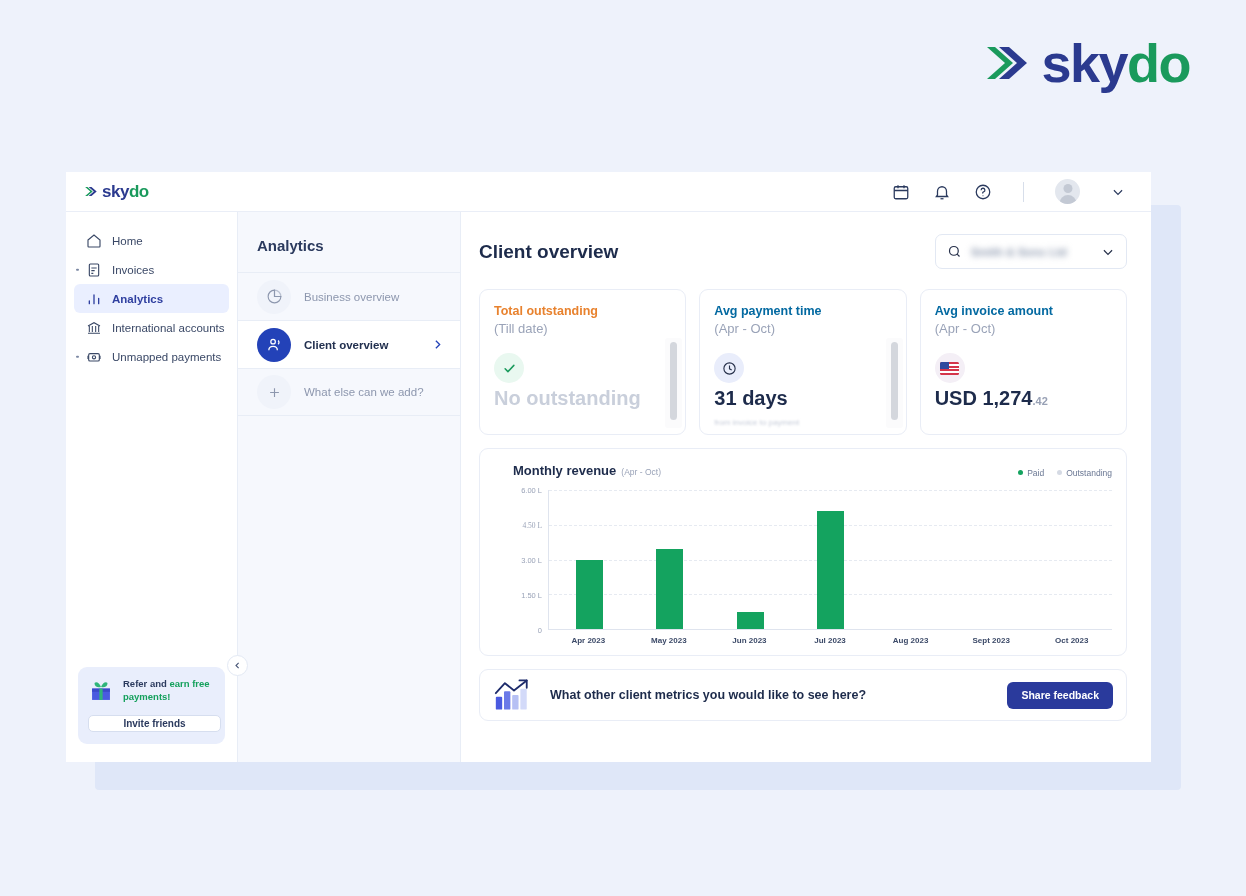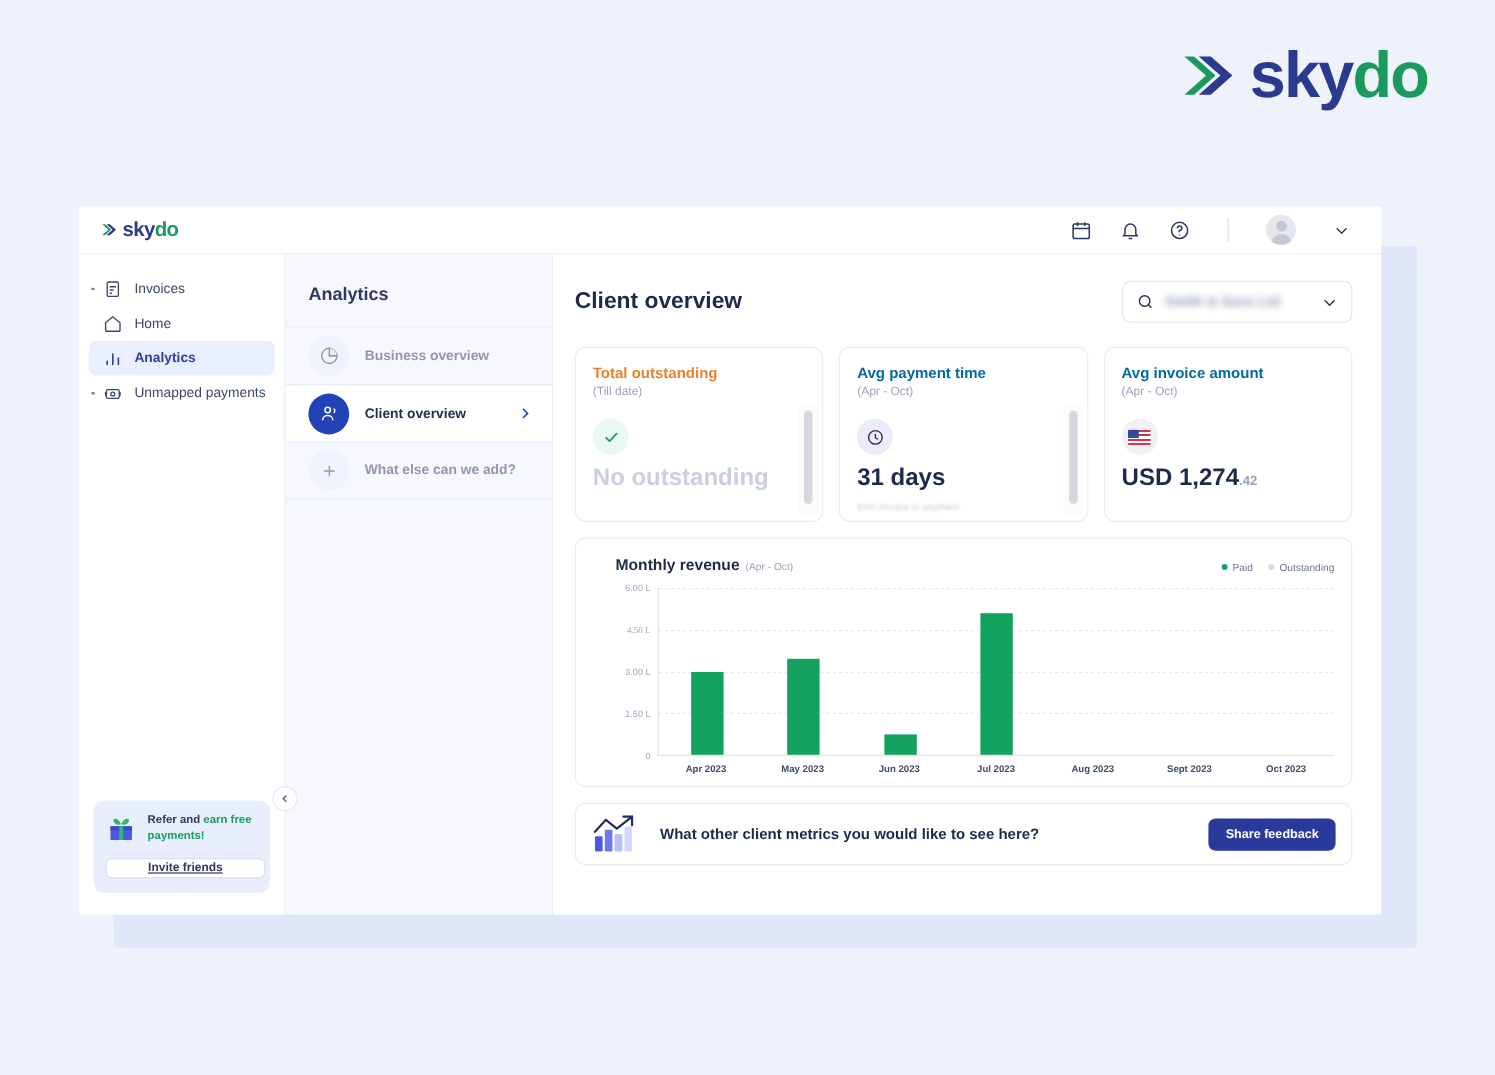--- a/index.html
+++ b/index.html
@@ -89,21 +89,21 @@
     border-radius: 9px; padding: 11px 4px 12px 10px;
   }
   .refer-top { display: flex; align-items: flex-start; gap: 9px; }
   .gift { width: 26px; height: 26px; flex: 0 0 26px; }
   .refer-text { font-size: 9.5px; line-height: 1.32; font-weight: 700; color: #2b3a5e; }
   .refer-text .hl { color: #14a05c; }
   .invite-btn {
     margin-top: 11px; width: 100%; height: 17px;
     background: #fff; border: 1px solid #d6deef; border-radius: 5px;
     font-size: 10px; font-weight: 600; color: #2b3a5e;
-    font-family: inherit; cursor: pointer; text-decoration: underline;
+    font-family: inherit; cursor: pointer;
   }
   .collapse-btn {
     position: absolute; right: -11px; top: 443px;
     width: 21px; height: 21px; border-radius: 50%;
     background: #fff; border: 1px solid #e3e9f4;
     display: flex; align-items: center; justify-content: center;
     cursor: pointer; z-index: 5; color: #4a5878;
   }
 
   
@@ -120,21 +120,21 @@
     display: flex; align-items: center; gap: 13px;
     height: 48px; padding: 0 16px 0 19px; cursor: pointer;
     border-top: 1px solid #e8edf6;
   }
   .sub-item:last-of-type { border-bottom: 1px solid #e8edf6; }
   .sub-circle {
     width: 34px; height: 34px; flex: 0 0 34px; border-radius: 50%;
     background: #f0f3fa; display: flex; align-items: center; justify-content: center;
     color: #8d97ae;
   }
-  .sub-item .slabel { font-size: 11.5px; color: #8d97ae; flex: 1; font-weight: bold; }
+  .sub-item .slabel { font-size: 11.5px; color: #8d97ae; flex: 1; }
   .sub-item.active { background: #fff; }
   .sub-item.active .sub-circle { background: #2342b8; color: #fff; }
   .sub-item.active .slabel { color: #22304f; font-weight: 600; }
   .sub-item .schev { width: 13px; height: 13px; color: #2342b8; }
 
   
   .main {
     flex: 1; min-width: 0; background: #fff;
     padding: 22px 24px 0 18px; overflow: hidden;
   }
@@ -161,21 +161,21 @@
   .range-box .rlabel { flex: 1; font-size: 11.5px; color: #22304f; }
 
   
   .kpis { display: flex; gap: 13px; margin-top: 20px; }
   .kpi {
     flex: 1; height: 146px; border: 1px solid #e9edf6; border-radius: 9px;
     padding: 14px 14px 0 14px; position: relative; overflow: hidden; background: #fff;
   }
   .kpi-title { font-size: 12.5px; font-weight: 600; color: #0369a1; }
   .kpi-title.orange { color: #e8822e; }
-  .kpi-sub { font-size: 10px; color: #9aa3b8; margin-top: 3px; }
+  .kpi-sub { font-size: 13px; color: #9aa3b8; margin-top: 3px; }
   .kpi-badge {
     width: 30px; height: 30px; border-radius: 50%; margin-top: 17px;
     display: flex; align-items: center; justify-content: center;
   }
   .kpi-badge.green { background: #e9f8f0; color: #1a9a5c; }
   .kpi-badge.blue { background: #e9edfb; color: #26304a; }
   .kpi-badge.flag { background: #f4eff6; }
   .kpi-value {
     position: absolute; left: 14px; bottom: 24px;
     font-size: 20px; font-weight: 700; color: #1d2b4b; white-space: nowrap;
@@ -290,42 +290,48 @@
           <path d="M5 9l7 7 7-7"></path>
         </svg>
     </div>
   </div>
 
   <div class="body">
 
     <div class="sidebar">
 
       <div class="nav-item">
+        <svg class="nico" viewBox="0 0 24 24" fill="none" stroke="currentColor" stroke-width="1.7">
+            <path d="M3 10.5L12 3l9 7.5V20a1 1 0 01-1 1H4a1 1 0 01-1-1z"></path>
+          </svg>
+        <span class="nlabel">Home</span>
+      </div>
+
+      <div class="nav-item">
         <span class="dot"></span>
         <svg class="nico" viewBox="0 0 24 24" fill="none" stroke="currentColor" stroke-width="1.7">
             <rect x="5" y="3" width="14" height="18" rx="1.5"></rect>
             <path d="M8 9h8M8 13h5M8 17h3"></path>
           </svg>
         <span class="nlabel">Invoices</span>
       </div>
 
-      <div class="nav-item">
-        <svg class="nico" viewBox="0 0 24 24" fill="none" stroke="currentColor" stroke-width="1.7">
-            <path d="M3 10.5L12 3l9 7.5V20a1 1 0 01-1 1H4a1 1 0 01-1-1z"></path>
-          </svg>
-        <span class="nlabel">Home</span>
-      </div>
-
       <div class="nav-item active">
         <svg class="nico" viewBox="0 0 24 24" fill="none" stroke="currentColor" stroke-width="2" stroke-linecap="round">
             <path d="M5 15v4M12 6v13M19 11v8"></path>
           </svg>
         <span class="nlabel">Analytics</span>
       </div>
 
+      <div class="nav-item">
+        <svg class="nico" viewBox="0 0 24 24" fill="none" stroke="currentColor" stroke-width="1.6">
+            <path d="M3 9l9-5 9 5M5 9v9M9.5 9v9M14.5 9v9M19 9v9M3 20h18"></path>
+          </svg>
+        <span class="nlabel">International accounts</span>
+      </div>
 
 
       <div class="nav-item">
         <span class="dot"></span>
         <svg class="nico" viewBox="0 0 24 24" fill="none" stroke="currentColor" stroke-width="1.7">
             <rect x="4" y="7" width="16" height="11" rx="2"></rect>
             <circle cx="12" cy="12.5" r="2.4"></circle>
             <path d="M3 10v5M21 10v5"></path>
           </svg>
         <span class="nlabel">Unmapped payments</span>

